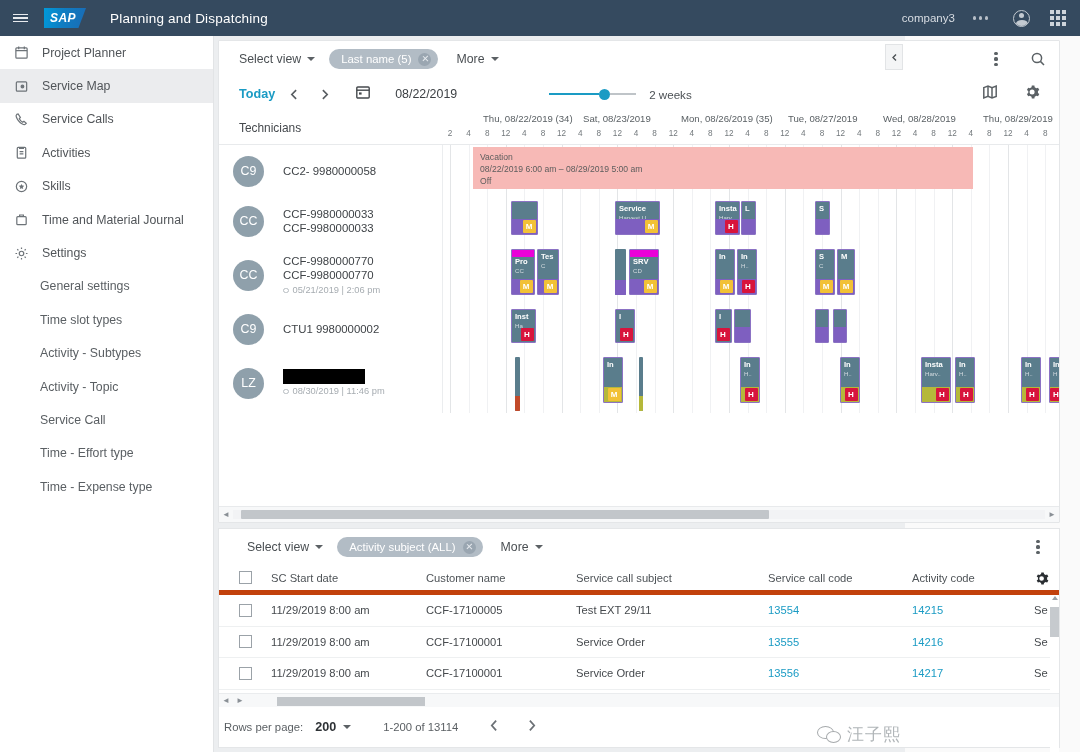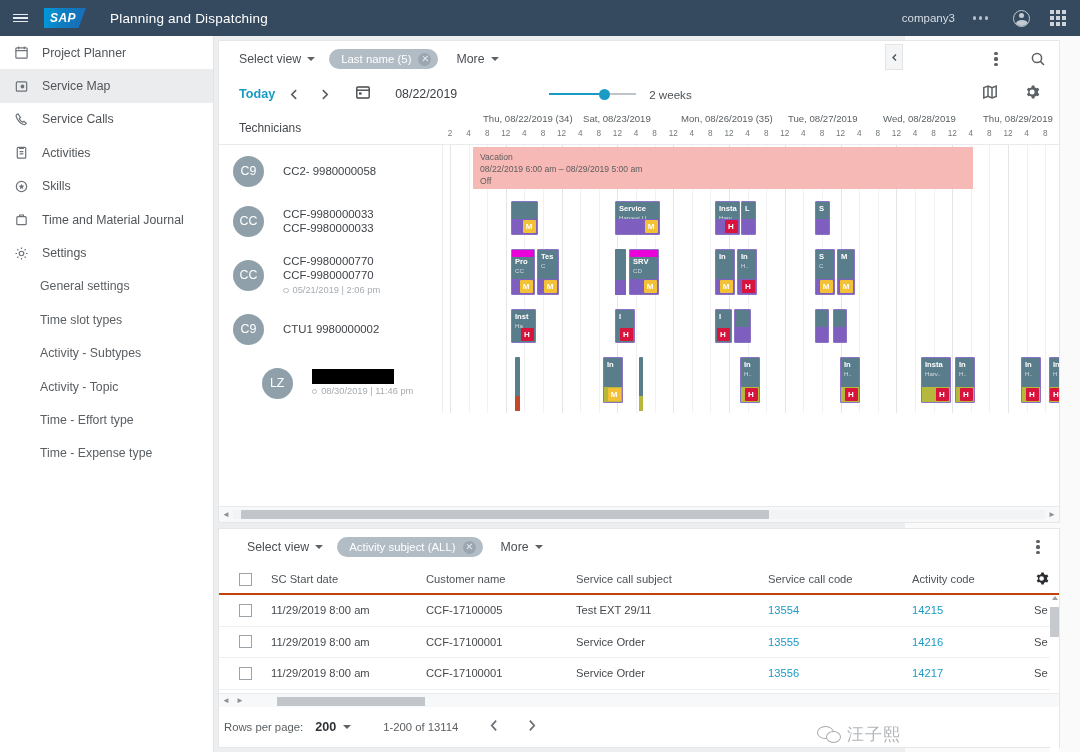--- a/index.html
+++ b/index.html
@@ -137,21 +137,21 @@
   .hs-arrow { width: 14px; text-align: center; font-size: 8px; color: #8a9096; cursor: pointer; }
   .hs-track { flex: 1; height: 9px; background: #f2f3f5; position: relative; }
   .hs-thumb { position: absolute; left: 1%; width: 65%; top: 0; height: 9px; background: #c2c6ca; border-radius: 1px; cursor: pointer; }
 
   
   .table-panel {
     position: absolute; top: 492px; left: 4px; width: 842px; height: 220px;
     background: #fff; border: 1px solid #e4e6e8;
   }
   .t-toolbar { height: 36px; display: flex; align-items: center; padding: 0 10px 0 28px; }
-  .tbl-head { display: flex; align-items: center; height: 30px; border-bottom: 2px solid #c2410c; position: relative; }
+  .tbl-head { display: flex; align-items: center; height: 30px; border-bottom: 5px solid #c2410c; position: relative; }
   .tbl-row { display: flex; align-items: center; height: 31.6px; border-bottom: 1px solid #eef0f1; position: relative; }
   .cb-cell { width: 52px; flex: none; display: flex; justify-content: center; }
   .chk { width: 13px; height: 13px; border: 1.3px solid #9ba2a8; background: #fff; cursor: pointer; }
   .c-date { width: 155px; flex: none; }
   .c-cust { width: 150px; flex: none; }
   .c-subj { width: 192px; flex: none; }
   .c-sccode { width: 144px; flex: none; }
   .c-actcode { width: 122px; flex: none; }
   .c-last { flex: 1; overflow: hidden; }
   .th { font-size: 11.2px; color: #4e5357; }
@@ -302,20 +302,23 @@
         <span>General settings</span>
       </div>
     <div class="nav-sub">
         <span>Time slot types</span>
       </div>
     <div class="nav-sub">
         <span>Activity - Subtypes</span>
       </div>
     <div class="nav-sub">
         <span>Activity - Topic</span>
+      </div>
+    <div class="nav-sub">
+        <span>Service Call</span>
       </div>
     <div class="nav-sub">
         <span>Time - Effort type</span>
       </div>
     <div class="nav-sub">
         <span>Time - Expense type</span>
       </div>
   </div>
 
   <div class="main">
@@ -717,21 +720,21 @@
               </div>
               <div class="task" style="left: 372px; width: 14px; height: 34px; top: 4px;">
                 <div class="t-foot" style="background: rgb(126, 95, 192);"></div>
               </div>
               <div class="task" style="left: 390px; width: 14px; height: 34px; top: 4px;">
                 <div class="t-foot" style="background: rgb(126, 95, 192);"></div>
               </div>
             </div>
           </div>
           <div class="g-row" style="height: 60px;">
-            <div class="g-row-left" style="height: 60px; justify-content: center;">
+            <div class="g-row-left" style="height: 60px;">
               <div class="tech-avatar">LZ</div>
               <div class="tech-info">
                 <span class="redacted"></span>
                 <div class="tech-ts">
                   <span class="ts-dot"></span>
                   <span>08/30/2019 | 11:46 pm</span>
                 </div>
               </div>
             </div>
             <div class="g-row-track" style="height: 60px;">

